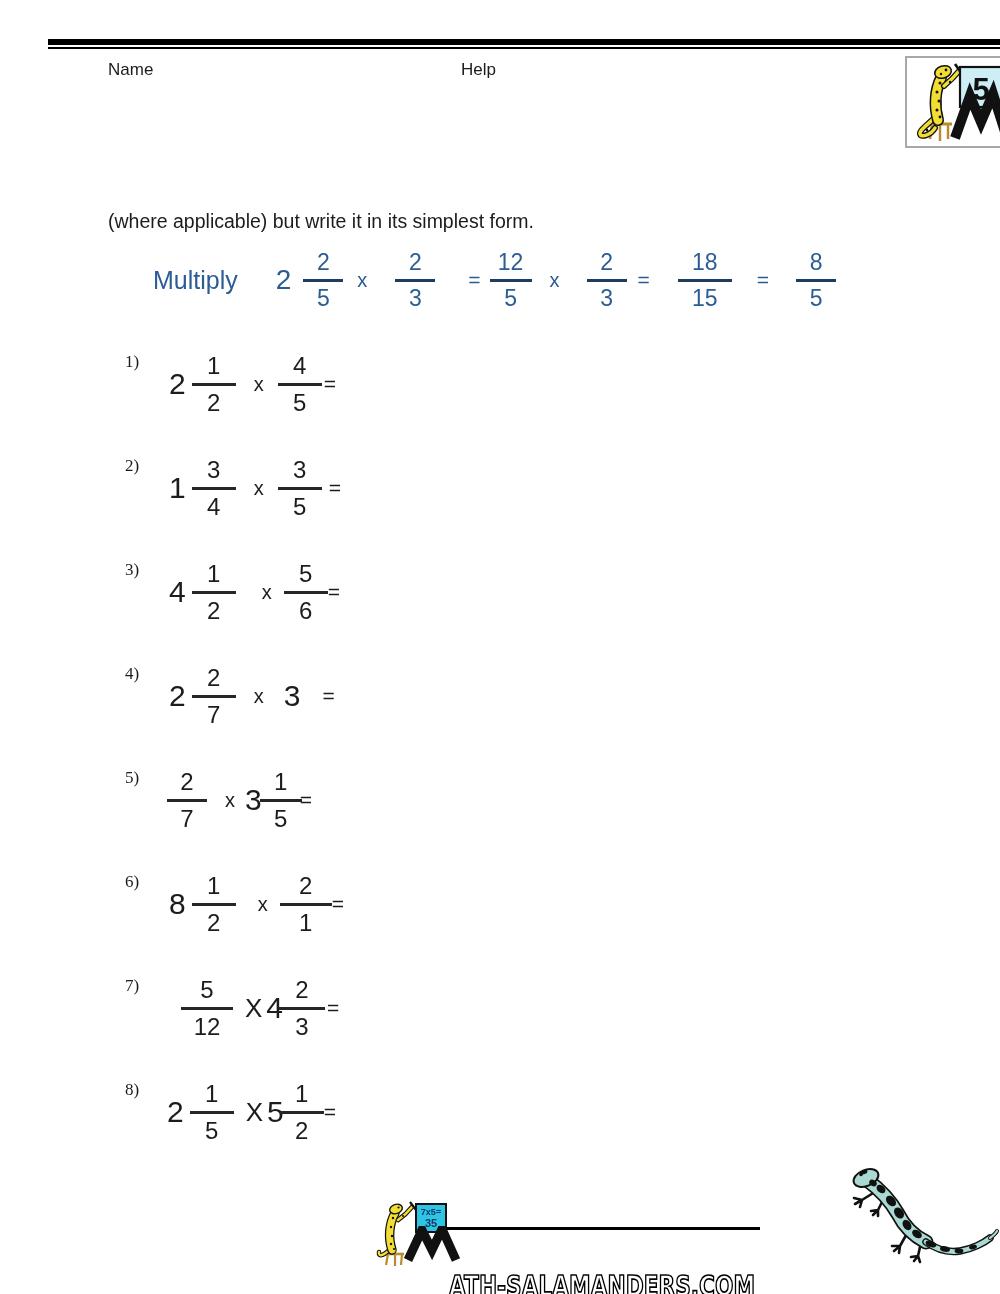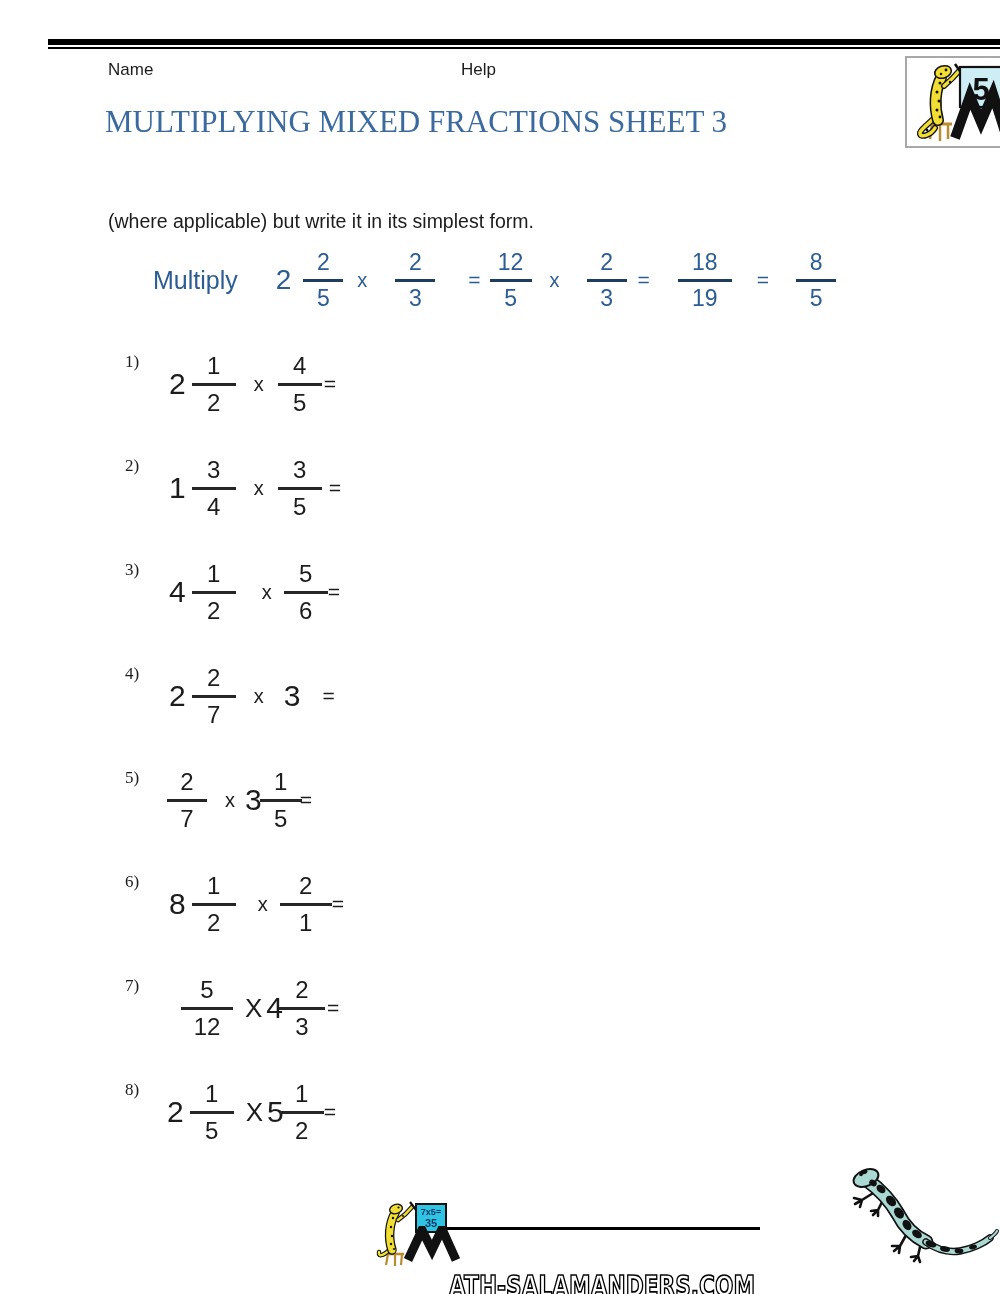--- a/index.html
+++ b/index.html
@@ -85,21 +85,20 @@
       <circle cx="34" cy="16" r="1.2" fill="#111"></circle>
         <circle cx="43" cy="24" r="1.2" fill="#111"></circle>
 
       <rect x="53" y="9" width="42" height="40" fill="#cdeef5" stroke="#111" stroke-width="2.2"></rect>
       <text x="74" y="42" text-anchor="middle" font-family="Liberation Sans, sans-serif" font-size="31" font-weight="bold" fill="#111">5</text>
 
       <path d="M 48 80 L 63 38 L 74 64 L 86 36 L 100 80" fill="none" stroke="#111" stroke-width="10"></path>
     </svg>
   </div>
 
-  <div class="abs title">MULTIPLYING MIXED FRACTIONS SHEET 3</div>
 
   <div class="abs instr2">(where applicable) but write it in its simplest form.</div>
 
   <div class="abs example-row">
     <span class="ex-label">Multiply</span>
     <span class="ex-whole">2</span>
     <span class="frac w40" style="margin-left:12px">
       <span class="num">2</span>
       <span class="den">5</span>
     </span>
@@ -114,21 +113,21 @@
       <span class="den">5</span>
     </span>
     <span class="op" style="margin-left:18px">x</span>
     <span class="frac w40" style="margin-left:27px">
       <span class="num">2</span>
       <span class="den">3</span>
     </span>
     <span class="eq" style="margin-left:11px">=</span>
     <span class="frac w54" style="margin-left:28px">
       <span class="num">18</span>
-      <span class="den">19</span>
+      <span class="den">15</span>
     </span>
     <span class="eq" style="margin-left:25px">=</span>
     <span class="frac w40" style="margin-left:27px">
       <span class="num">8</span>
       <span class="den">5</span>
     </span>
   </div>
 
   <div class="abs prob" style="top:352px">
     <span class="pnum">1)</span>

